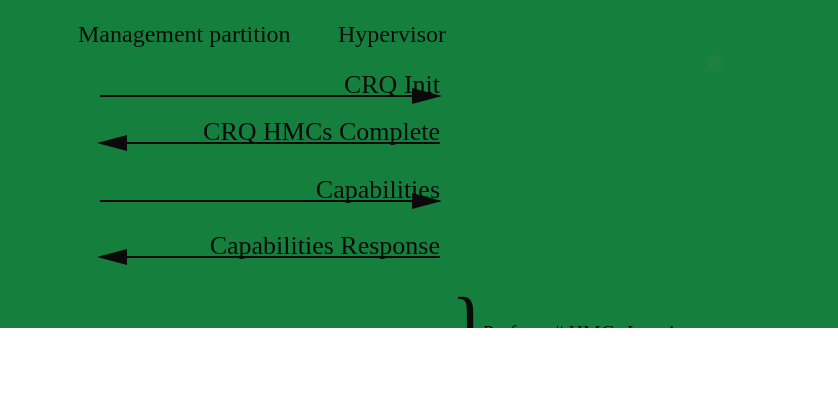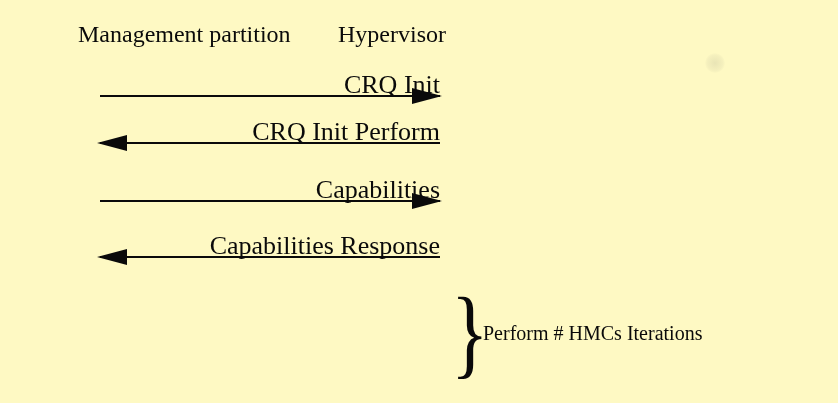--- a/index.html
+++ b/index.html
@@ -3,22 +3,22 @@
 <meta charset="utf-8">
 <style>
   html, body {
     margin: 0;
     padding: 0;
     background: #ffffff;
   }
   .canvas {
     position: relative;
     width: 838px;
-    height: 403px;
-    background: #fef9c3;
+    height: 328px;
+    background: #15803d;
     overflow: hidden;
     font-family: "Liberation Serif", "DejaVu Serif", serif;
     color: #0a0a0a;
   }
   .actor {
     position: absolute;
     top: 20px;
     font-size: 24px;
     line-height: 28px;
     white-space: nowrap;
@@ -106,21 +106,21 @@
   <span class="actor mgmt">Management partition</span>
   <span class="actor hyp">Hypervisor</span>
 
   <div class="msg row1">
     <span class="msg-label">CRQ Init</span>
     <div class="shaft"></div>
     <div class="head right"></div>
   </div>
 
   <div class="msg row2">
-    <span class="msg-label">CRQ Init Perform</span>
+    <span class="msg-label">CRQ HMCs Complete</span>
     <div class="shaft"></div>
     <div class="head left"></div>
   </div>
 
   <div class="msg row3">
     <span class="msg-label">Capabilities</span>
     <div class="shaft"></div>
     <div class="head right"></div>
   </div>
 

